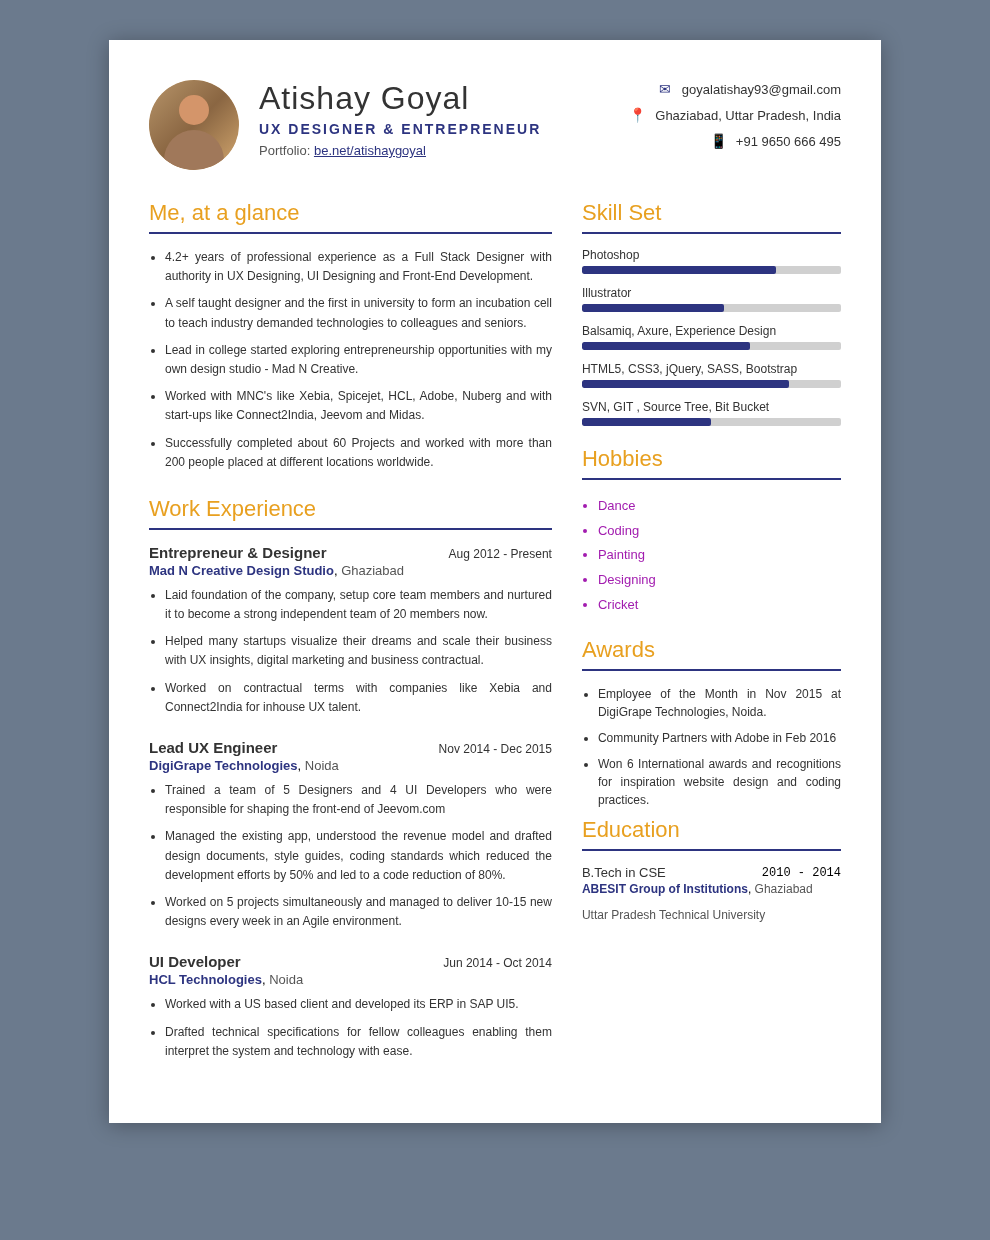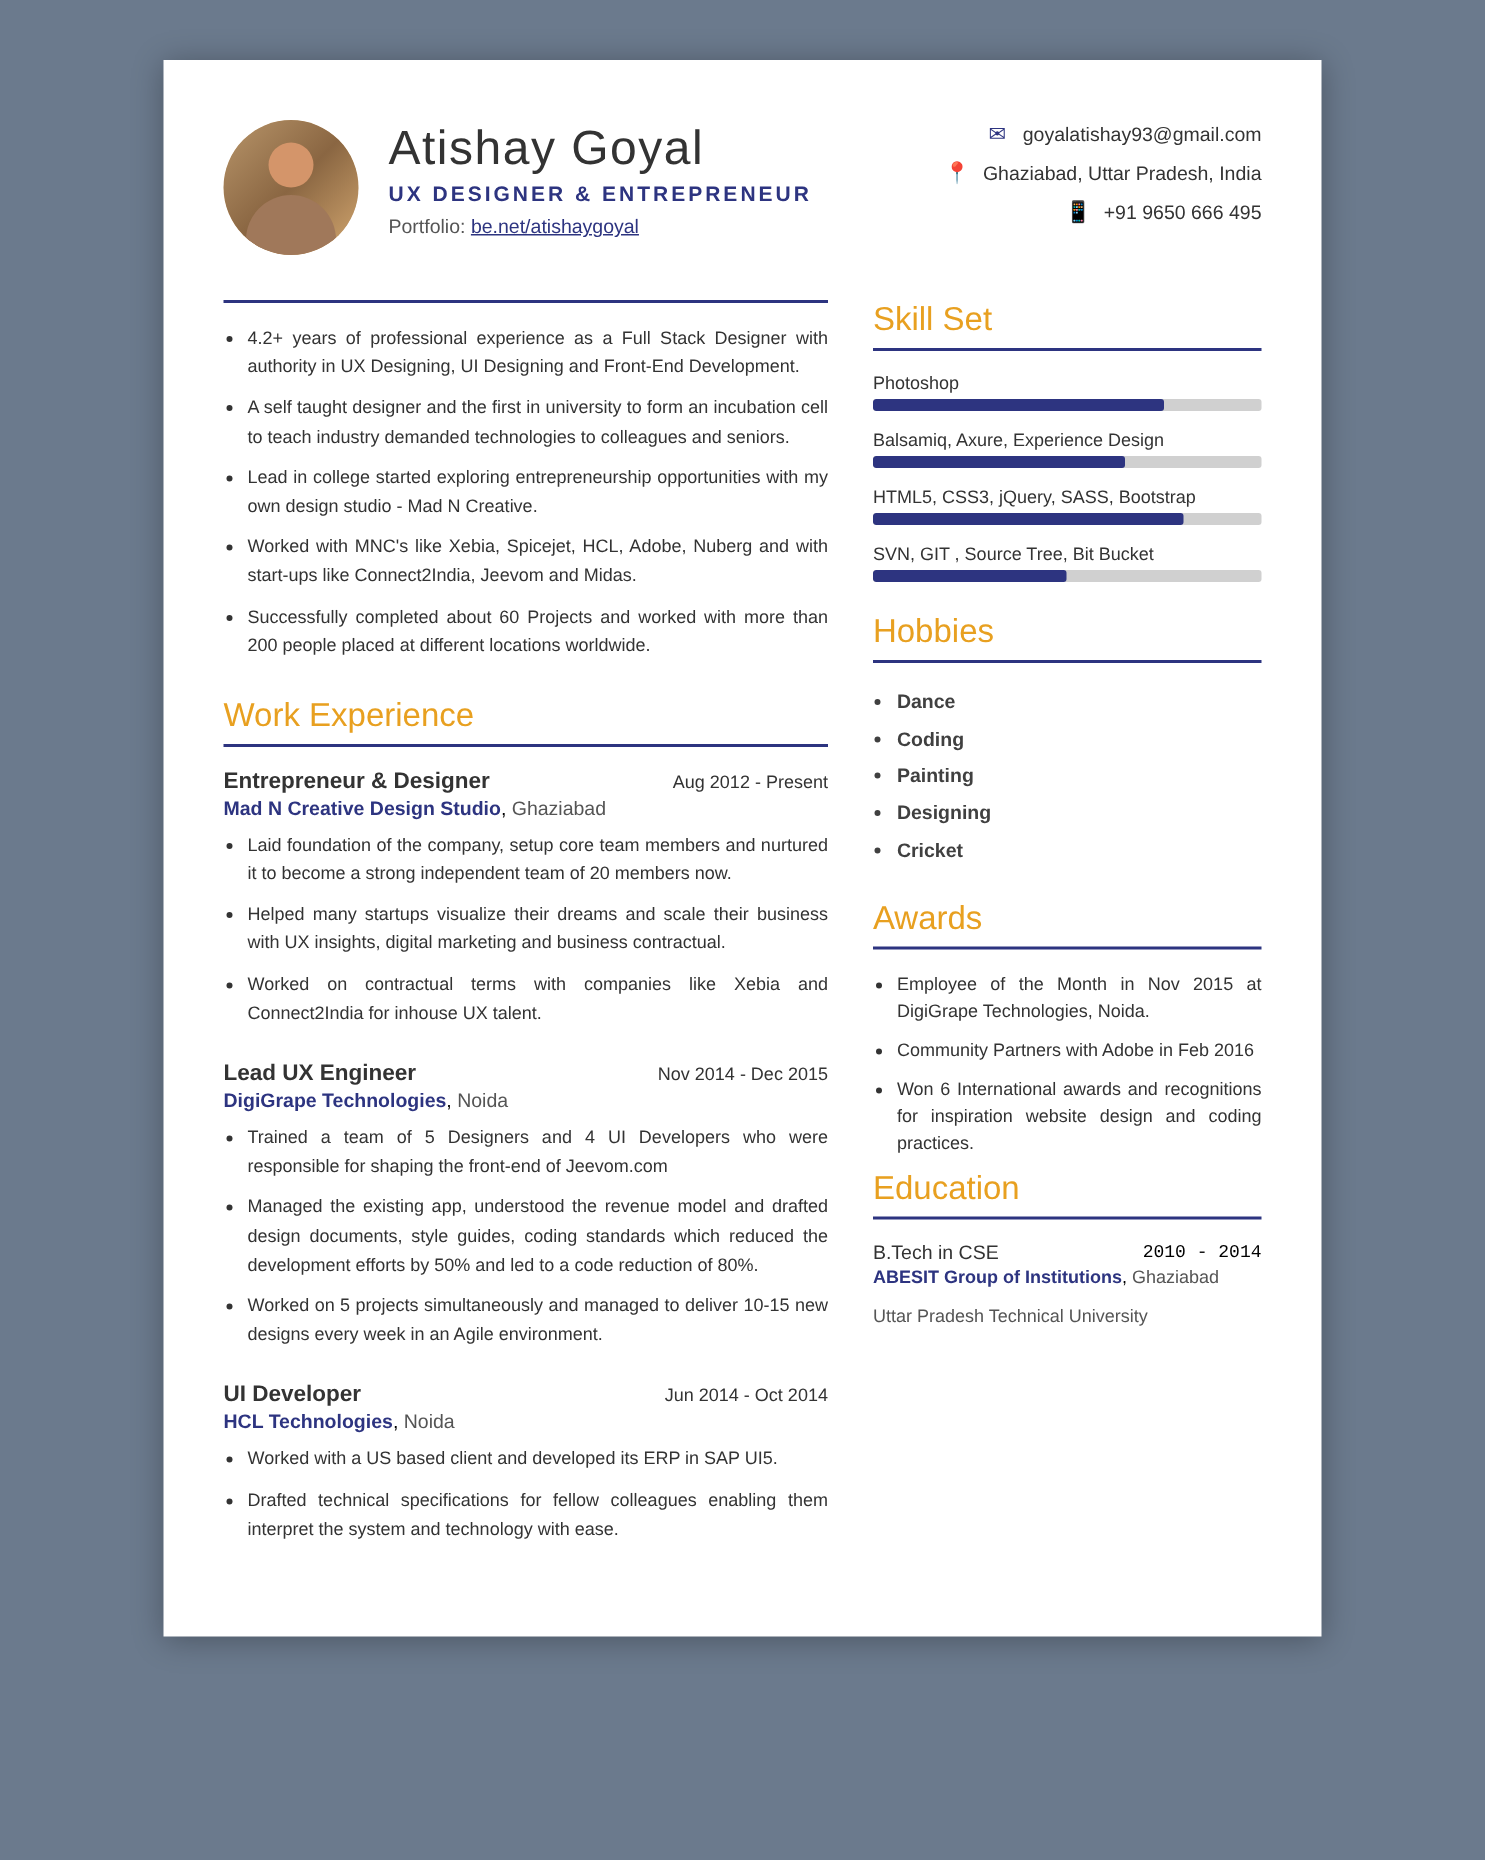--- a/index.html
+++ b/index.html
@@ -213,23 +213,23 @@
     
     .hobbies-section {
       margin-bottom: 20px;
     }
     .hobbies-list {
       list-style: disc;
       padding-left: 16px;
     }
     .hobbies-list li {
       font-size: 13px;
-      color: #404040;
+      color: #a21caf;
       line-height: 1.9;
-      font-weight: 700;
+      font-weight: 400;
     }
     
     .awards-section {
     }
     .awards-list {
       list-style: disc;
       padding-left: 16px;
     }
     .awards-list li {
       font-size: 12px;
@@ -305,20 +305,21 @@
         <span>+91 9650 666 495</span>
       </div>
     </div>
   </div>
 
   <div class="body-layout">
 
     <div class="left-col">
 
       <div class="glance-section">
+        <div class="section-title">Me, at a glance</div>
         <div class="section-divider"></div>
         <ul class="bullet-list">
           <li>4.2+ years of professional experience as a Full Stack Designer with authority in UX Designing, UI Designing and Front-End Development.</li>
           <li>A self taught designer and  the first in university to form an incubation cell to teach industry demanded technologies to colleagues and seniors.</li>
           <li>Lead in college started exploring entrepreneurship opportunities with my own design studio - Mad N Creative.</li>
           <li>Worked with MNC's like Xebia, Spicejet, HCL, Adobe, Nuberg and with start-ups like Connect2India, Jeevom and Midas.</li>
           <li>Successfully completed about 60 Projects and worked with more than 200 people placed at different locations worldwide.</li>
         </ul>
       </div>
 
@@ -380,20 +381,26 @@
       <div class="skill-section">
         <div class="section-title">Skill Set</div>
         <div class="section-divider"></div>
         <div class="skill-item">
           <div class="skill-name">Photoshop</div>
           <div class="skill-bar-bg">
             <div class="skill-bar-fill" style="width:75%"></div>
           </div>
         </div>
         <div class="skill-item">
+          <div class="skill-name">Illustrator</div>
+          <div class="skill-bar-bg">
+            <div class="skill-bar-fill" style="width:55%"></div>
+          </div>
+        </div>
+        <div class="skill-item">
           <div class="skill-name">Balsamiq, Axure, Experience Design</div>
           <div class="skill-bar-bg">
             <div class="skill-bar-fill" style="width:65%"></div>
           </div>
         </div>
         <div class="skill-item">
           <div class="skill-name">HTML5, CSS3, jQuery, SASS, Bootstrap</div>
           <div class="skill-bar-bg">
             <div class="skill-bar-fill" style="width:80%"></div>
           </div>

